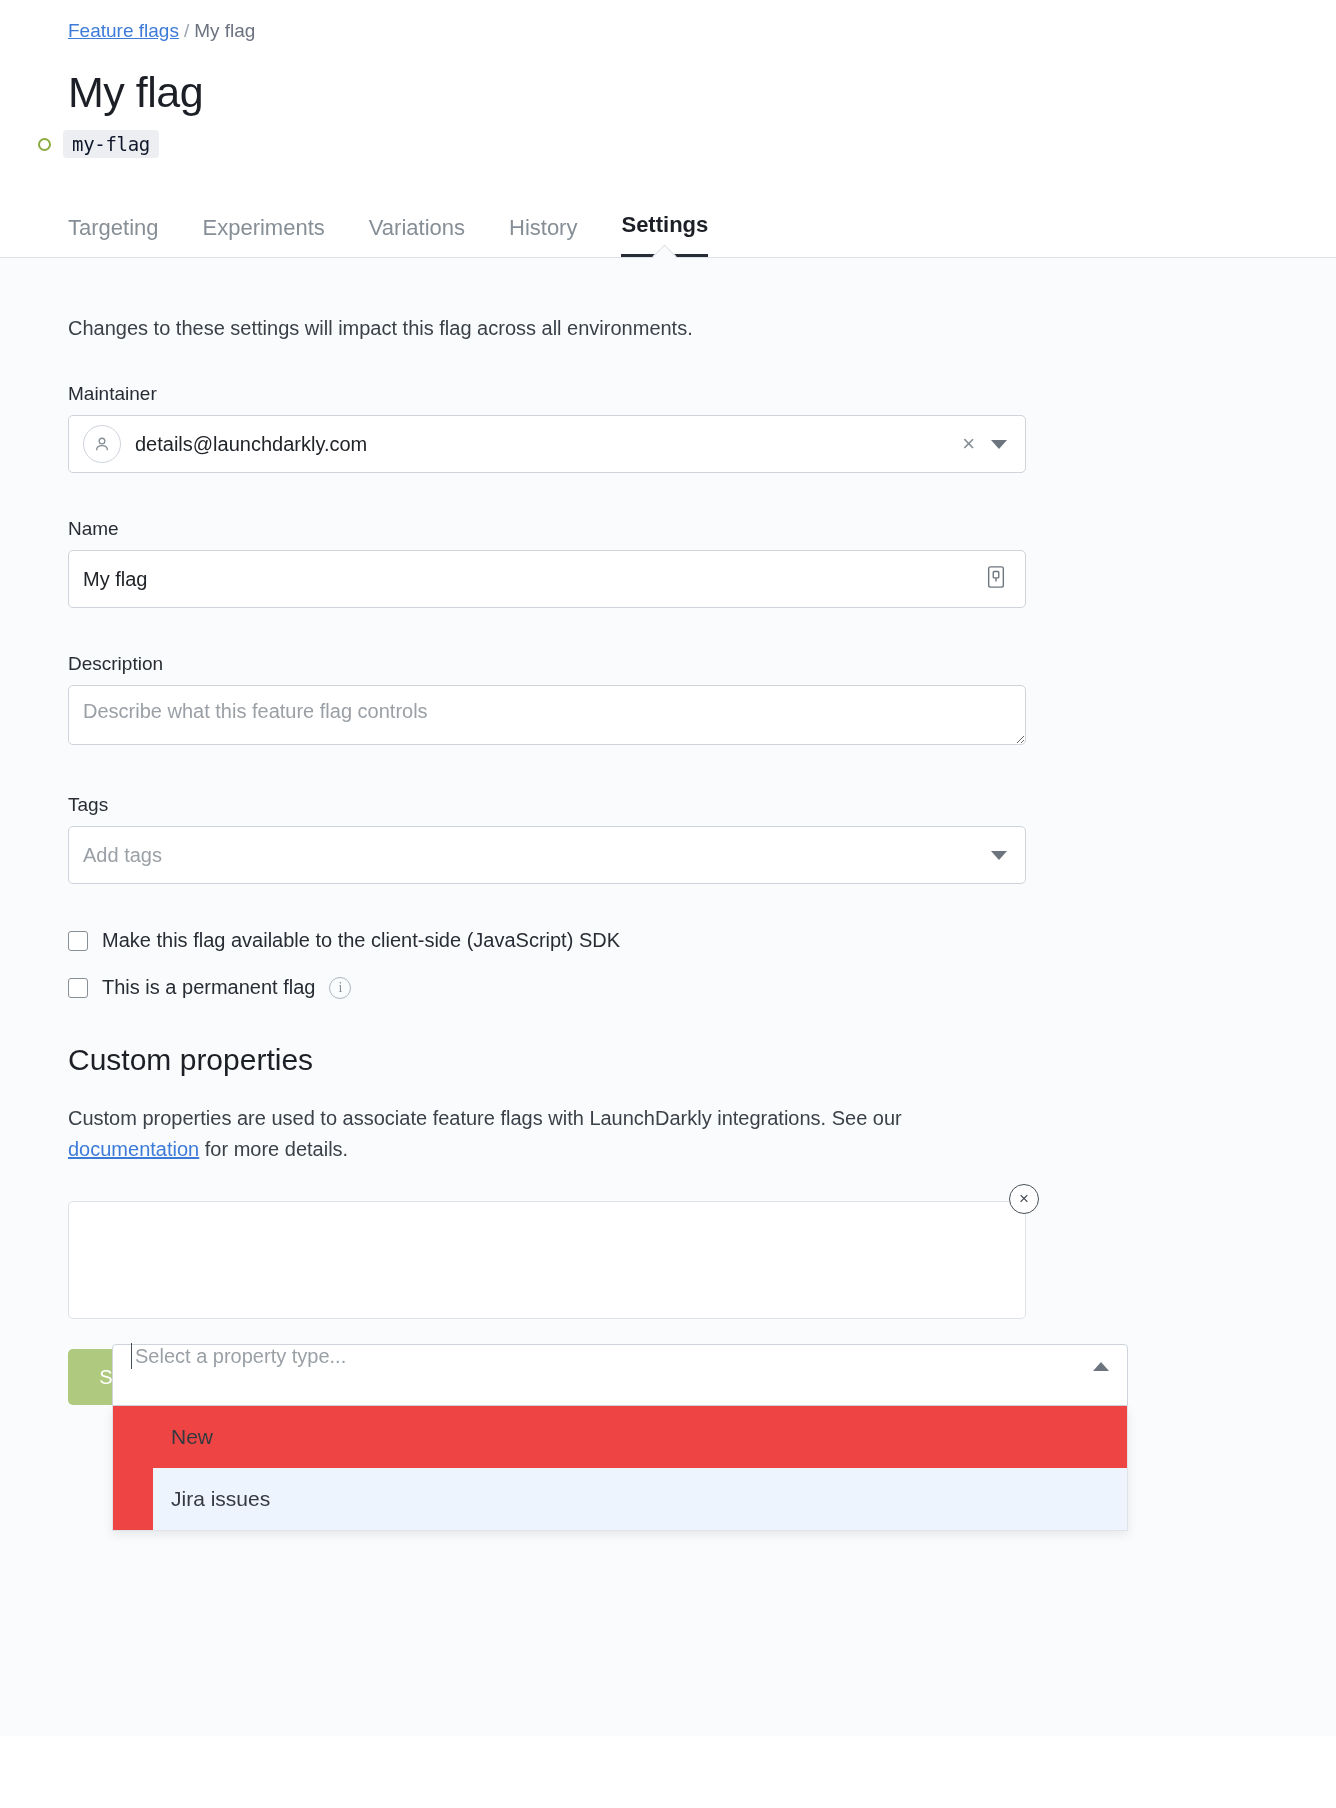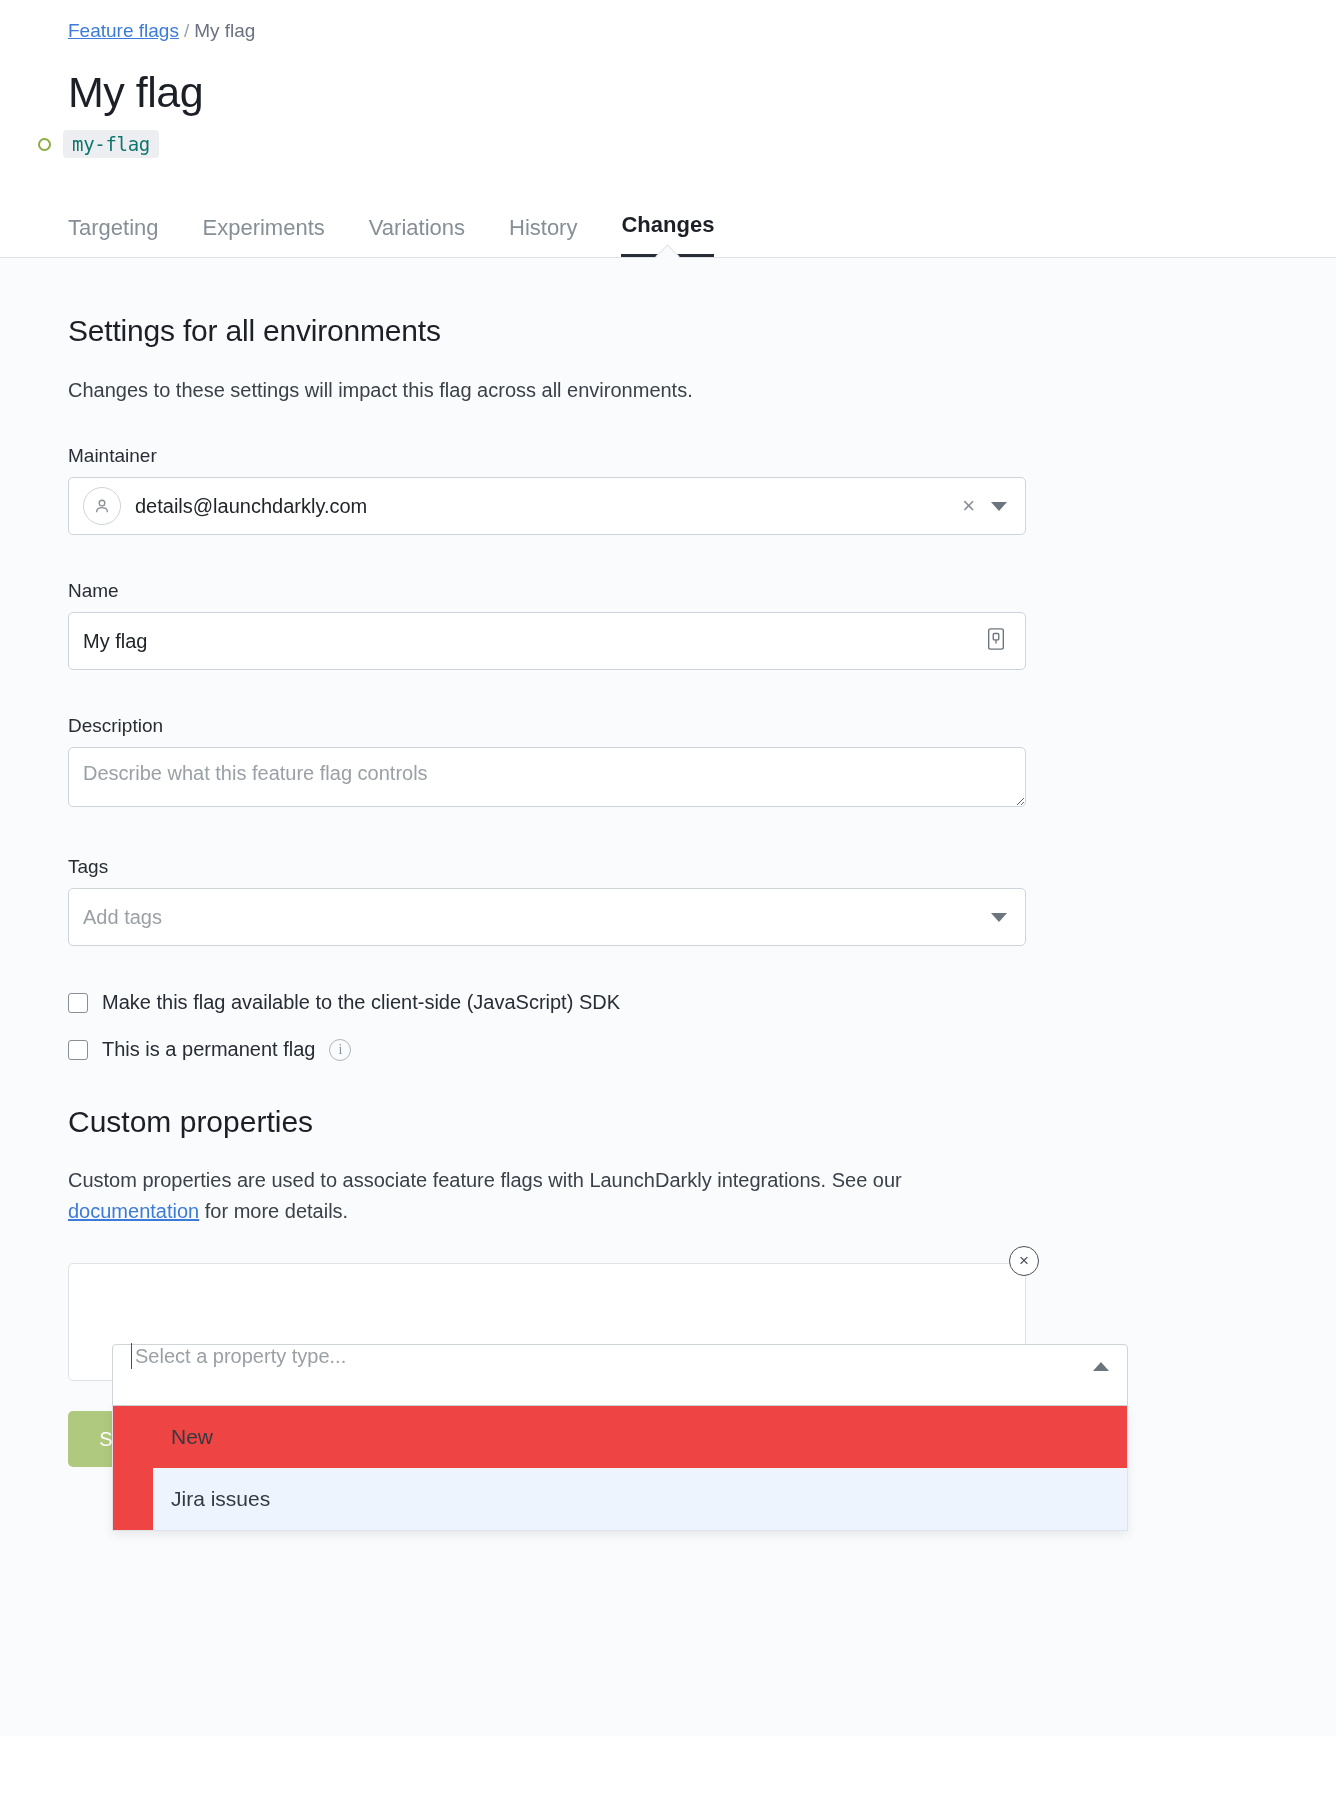--- a/index.html
+++ b/index.html
@@ -50,21 +50,21 @@
     width: 13px; height: 13px;
     border-radius: 50%;
     border: 2px solid #8aab3f;
     background: transparent;
     flex: none;
   }
   .flag-key {
     font-family: "DejaVu Sans Mono", monospace;
     font-size: 19px;
     background: #eceef1;
-    color: #0f766e;
+    color: #0f172a;
     padding: 3px 9px;
     border-radius: 4px;
     letter-spacing: -0.3px;
   }
 
   
   .tabs {
     display: flex;
     align-items: flex-end;
     gap: 44px;
@@ -335,26 +335,25 @@
       <span class="status-dot"></span>
       <span class="flag-key">my-flag</span>
     </div>
   </div>
 
   <div class="tabs">
     <div class="tab">Targeting</div>
     <div class="tab">Experiments</div>
     <div class="tab">Variations</div>
     <div class="tab">History</div>
-    <div class="tab active">Changes</div>
+    <div class="tab active">Settings</div>
   </div>
 
   <div class="body">
 
-    <h2 class="section-title">Settings for all environments</h2>
     <p class="section-desc">Changes to these settings will impact this flag across all environments.</p>
 
     
     <div class="field">
       <div class="field-label">Maintainer</div>
       <div class="input-box">
         <span class="avatar-circle">
           <svg width="20" height="20" viewBox="0 0 24 24" fill="none" stroke="#868e96" stroke-width="1.6">
             <circle cx="12" cy="8.5" r="3.4"></circle>
             <path d="M5.5 19.5c0-3.6 2.9-5.6 6.5-5.6s6.5 2 6.5 5.6"></path>

